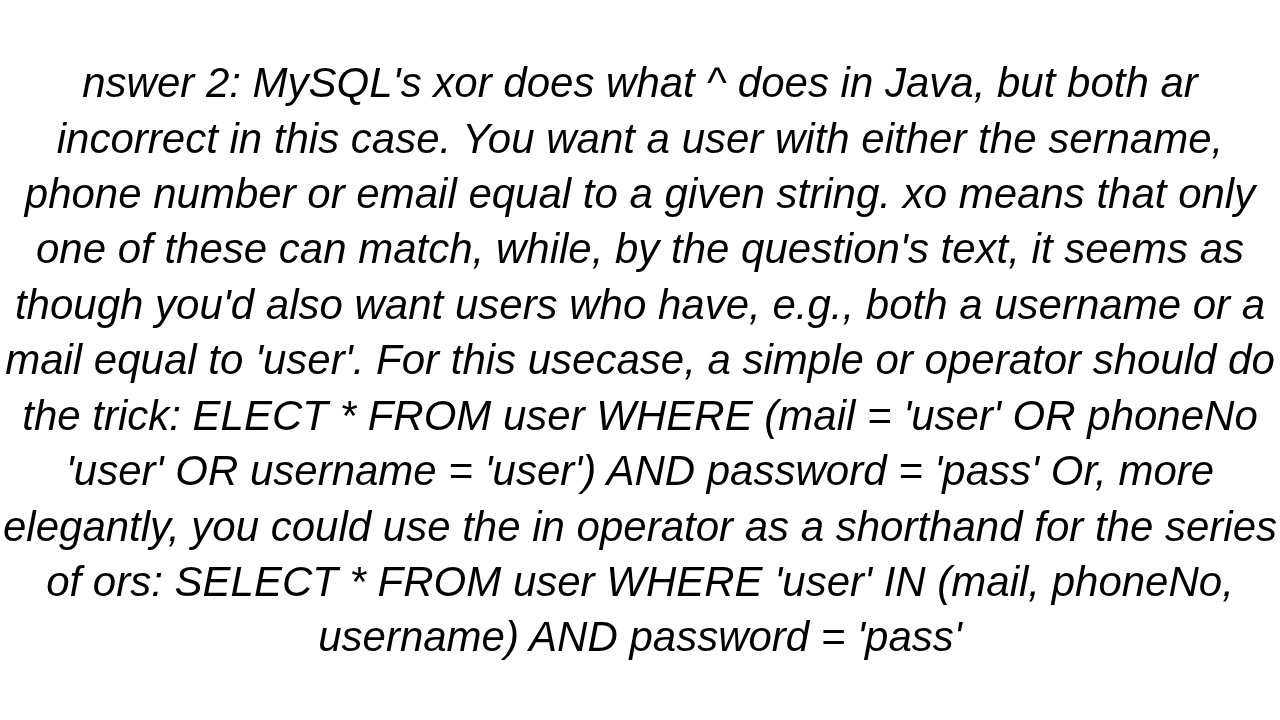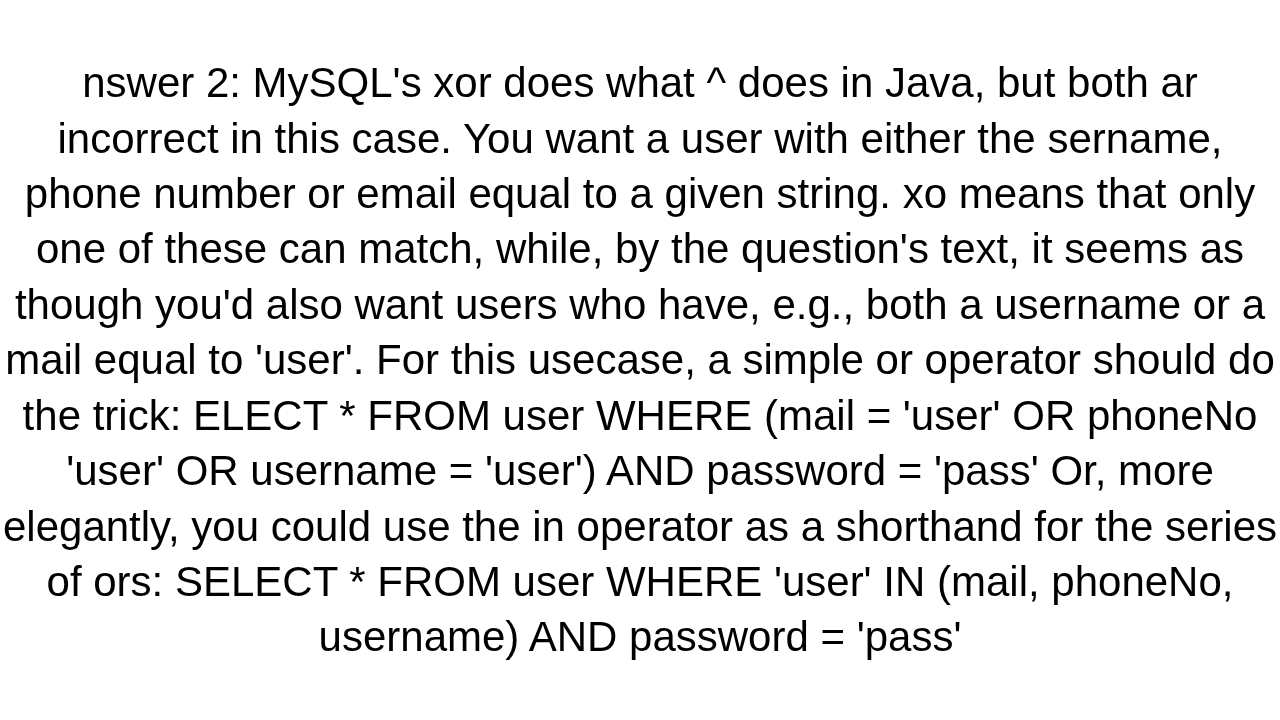--- a/index.html
+++ b/index.html
@@ -1,18 +1,19 @@
 <!DOCTYPE html>
 <html><head>
   <meta charset="utf-8">
   <style>
     * {
       margin: 0;
       padding: 0;
       box-sizing: border-box;
+      font-style: italic;
     }
     html, body {
       width: 1280px;
       height: 720px;
       background: #ffffff;
       overflow: hidden;
     }
     body {
       font-family: Arial, Helvetica, sans-serif;
       color: #000000;

